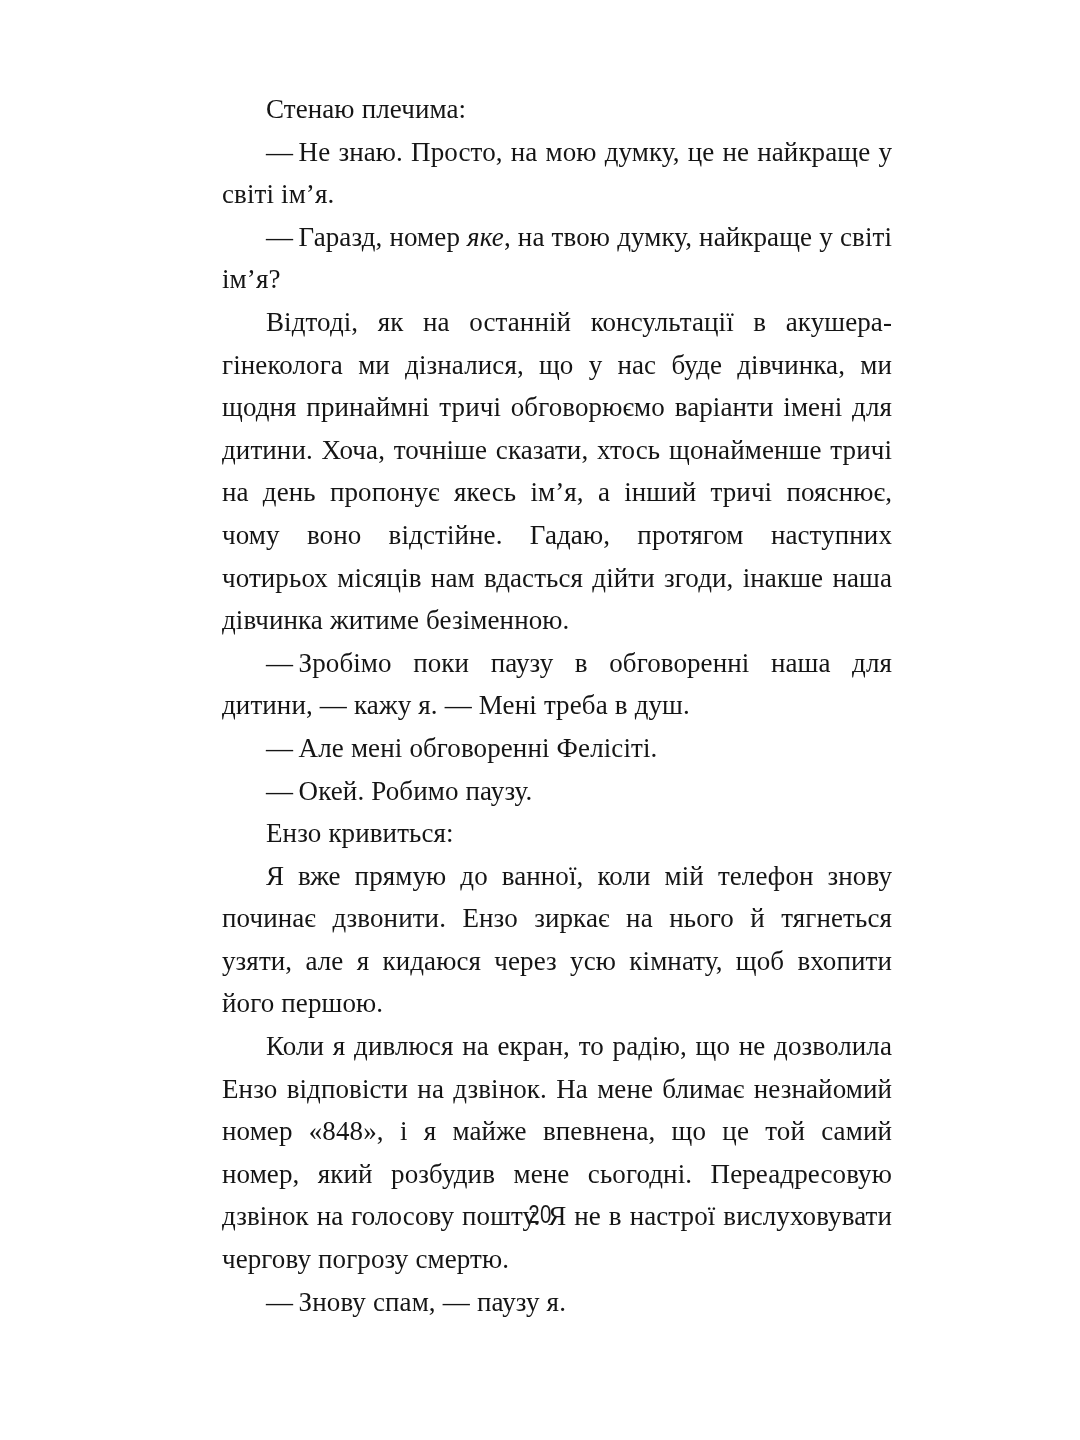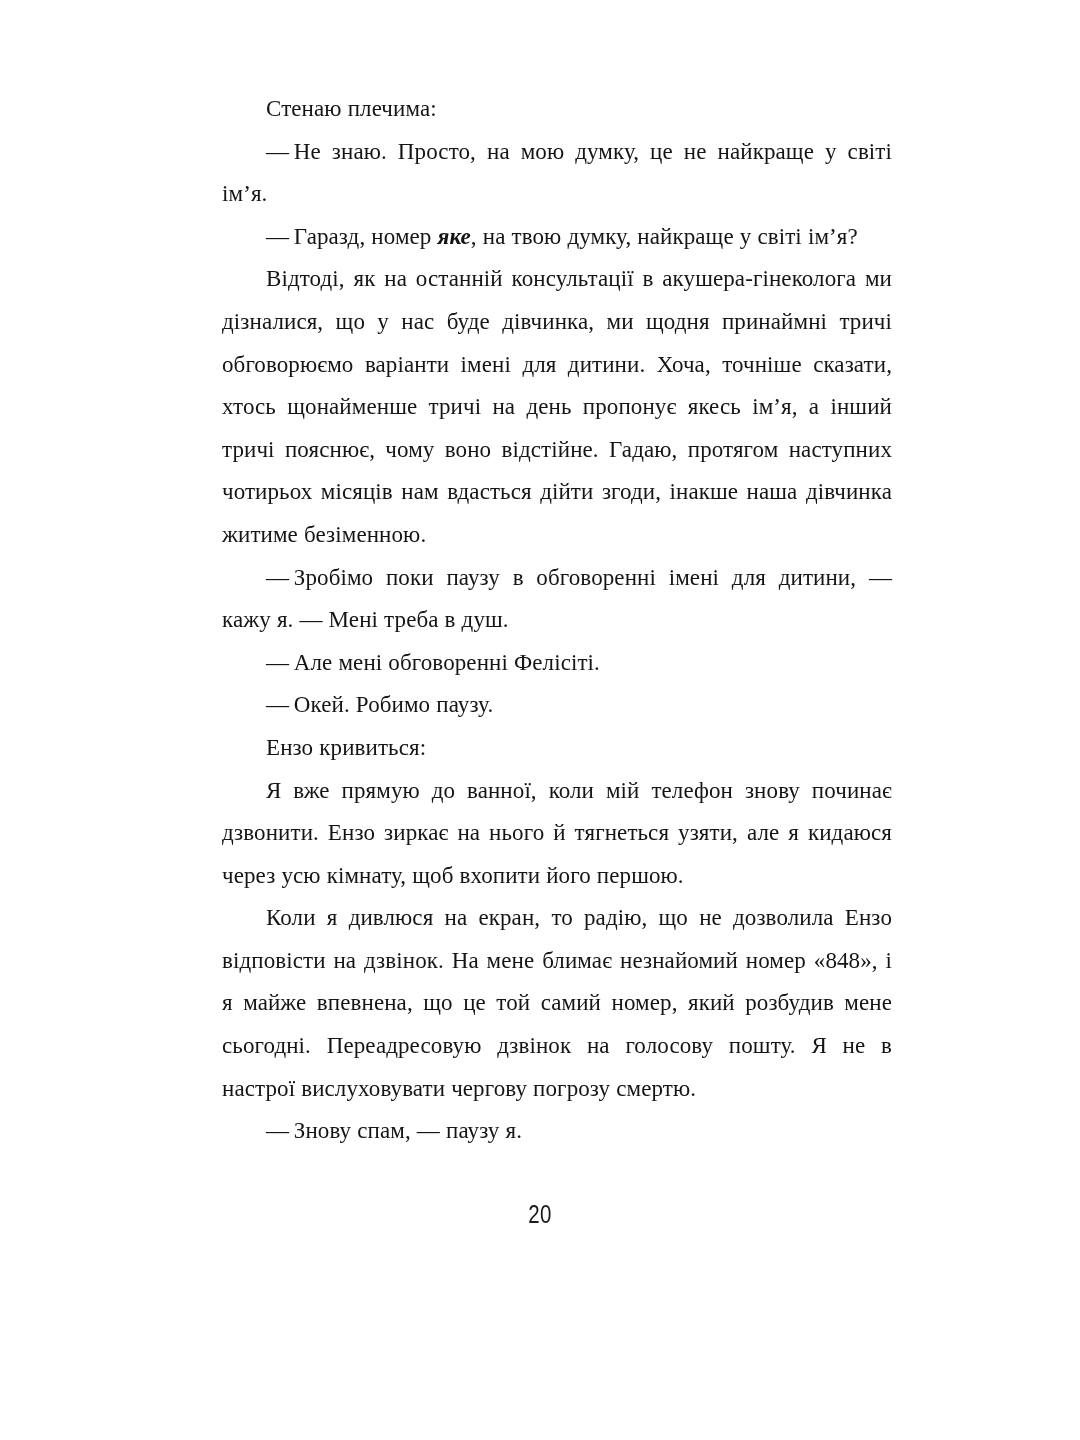--- a/index.html
+++ b/index.html
@@ -16,40 +16,39 @@
     margin: 0 auto;
     overflow: hidden;
     box-sizing: border-box;
   }
   .text-block {
     position: absolute;
     left: 222px;
     top: 88px;
     width: 670px;
     font-family: "Liberation Serif", "DejaVu Serif", serif;
-    font-size: 23px;
+    font-size: 27px;
     line-height: 42.6px;
     color: #151515;
     text-align: justify;
     text-justify: inter-word;
     -webkit-hyphens: manual;
     hyphens: manual;
     letter-spacing: 0.1px;
     word-spacing: 0.2px;
   }
   p.para {
     margin: 0;
     padding: 0;
     text-indent: 44px;
     text-align: justify;
   }
   
   .it {
     font-style: italic;
-    font-weight: bold;
   }
   .page-number {
     position: absolute;
     left: 0;
     right: 0;
     top: 1200px;
     text-align: center;
     font-family: "Liberation Sans Narrow", "Liberation Sans", "DejaVu Sans", sans-serif;
     font-size: 25px;
     font-stretch: condensed;
@@ -61,21 +60,21 @@
 </head>
 <body>
 
 <div class="page">
 
   <div class="text-block">
     <p class="para"><span>Стенаю плечима:</span></p>
     <p class="para"><span>— Не знаю. Просто, на мою думку, це не найкраще у світі ім’я.</span></p>
     <p class="para"><span>— Гаразд, номер </span><span class="it">яке</span><span>, на твою думку, найкраще у світі ім’я?</span></p>
     <p class="para"><span>Відтоді, як на останній консультації в акушера-гінеколога ми дізналися, що у нас буде дівчинка, ми щодня принаймні тричі обговорюємо варіанти імені для дитини. Хоча, точніше сказати, хтось щонайменше тричі на день пропонує якесь ім’я, а інший тричі пояснює, чому воно відстійне. Гадаю, протягом наступних чотирьох місяців нам вдасться дійти згоди, інакше наша дівчинка житиме безіменною.</span></p>
-    <p class="para"><span>— Зробімо поки паузу в обговоренні імені для дитини, — кажу я. — Мені треба в душ.</span></p>
+    <p class="para"><span>— Зробімо поки паузу в обговоренні наша для дитини, — кажу я. — Мені треба в душ.</span></p>
     <p class="para"><span>— Але мені обговоренні Фелісіті.</span></p>
     <p class="para"><span>— Окей. Робимо паузу.</span></p>
     <p class="para"><span>Ензо кривиться:</span></p>
     <p class="para"><span>Я вже прямую до ванної, коли мій телефон знову починає дзвонити. Ензо зиркає на нього й тягнеться узяти, але я кидаюся через усю кімнату, щоб вхопити його першою.</span></p>
     <p class="para"><span>Коли я дивлюся на екран, то радію, що не дозволила Ензо відповісти на дзвінок. На мене блимає незнайомий номер «848», і я майже впевнена, що це той самий номер, який розбудив мене сьогодні. Переадресовую дзвінок на голосову пошту. Я не в настрої вислуховувати чергову погрозу смертю.</span></p>
     <p class="para"><span>— Знову спам, — паузу я.</span></p>
   </div>
 
   <div class="page-number">20</div>
 

